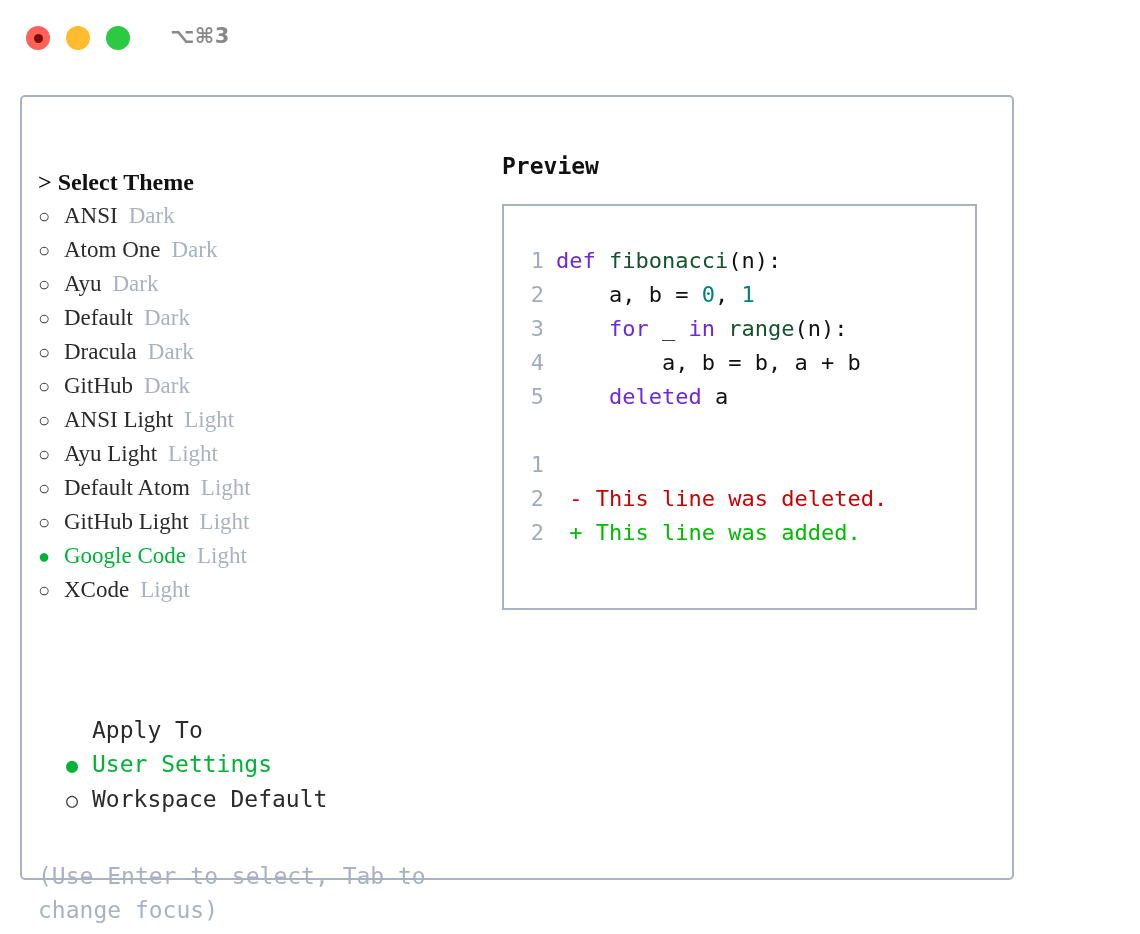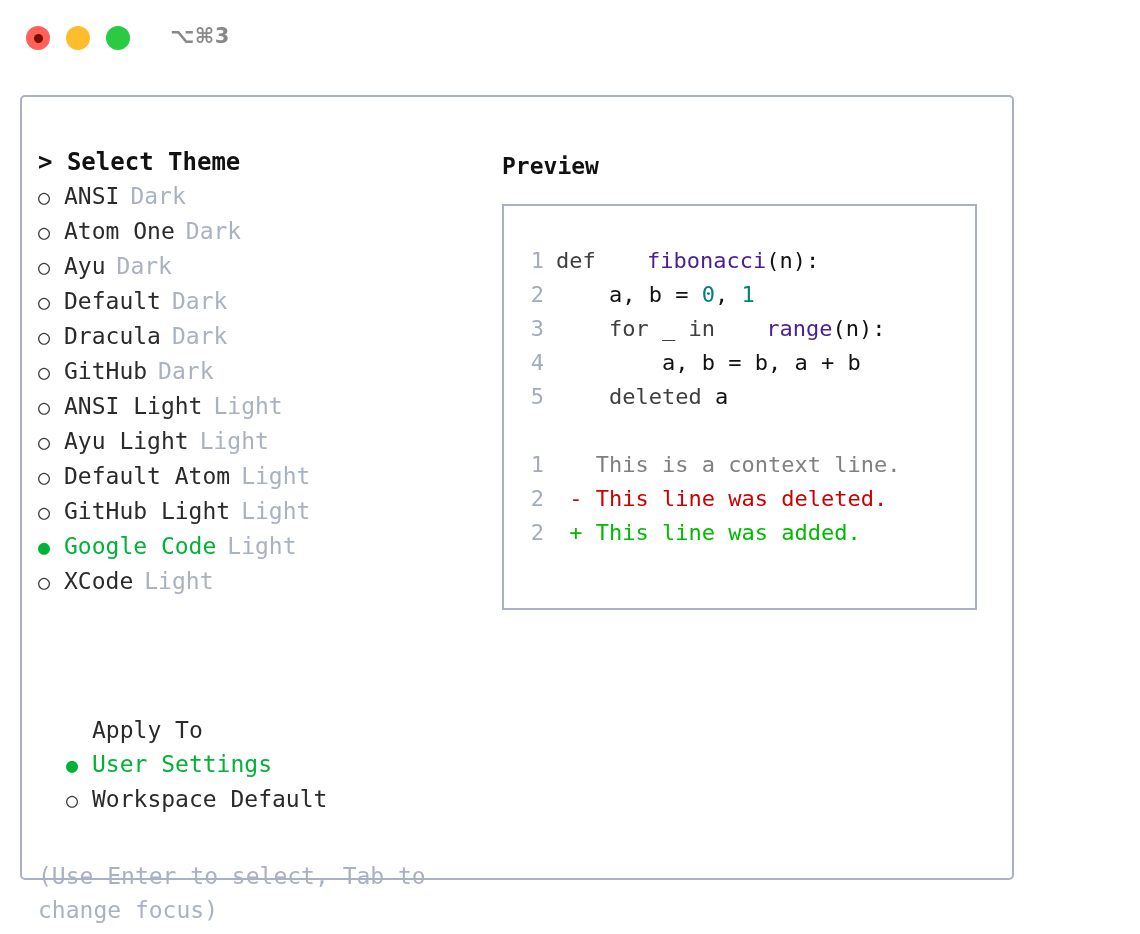--- a/index.html
+++ b/index.html
@@ -90,22 +90,23 @@
   #panel-inner {
     position: absolute;
     left: 0; top: 0;
     width: 100%; height: 100%;
   }
 
   
   #theme-column {
     position: absolute;
     left: 16px;
-    top: 48px;
+    top: 68px;
     width: 460px;
+    font-family: Liberation Serif, serif;
   }
 
   .list-heading {
     font-size: 24px;
     font-weight: 700;
     color: #111111;
     line-height: 34px;
     white-space: pre;
   }
 
@@ -196,22 +197,22 @@
   .ln {
     display: inline-block;
     width: 26px;
     flex: 0 0 26px;
     text-align: right;
     color: #A2ACBB;
     margin-right: 12px;
   }
   .code-text { color: #111111; }
 
-  .tok-kw   { color: #404040; }
-  .tok-fn   { color: #4c1d95; margin-left: 38px; }
+  .tok-kw   { color: #6d28d9; }
+  .tok-fn   { color: #14532d; }
   .tok-num  { color: #007F7F; }
   .tok-pl   { color: #111111; }
 
   .blank-line { height: 34px; }
 
   .diff-ctx  { color: #808080; }
   .diff-del  { color: #CC0000; }
   .diff-add  { color: #00BB00; }
 </style>
 </head>
@@ -267,21 +268,21 @@
         <div id="code-area">
           <div id="code-lines">
               <div class="code-line"><span class="ln">1</span><span class="code-text"><span class="tok-kw">def </span><span class="tok-fn">fibonacci</span><span class="tok-pl">(n):</span></span></div>
               <div class="code-line"><span class="ln">2</span><span class="code-text"><span class="tok-pl">    a, b = </span><span class="tok-num">0</span><span class="tok-pl">, </span><span class="tok-num">1</span></span></div>
               <div class="code-line"><span class="ln">3</span><span class="code-text"><span class="tok-pl">    </span><span class="tok-kw">for</span><span class="tok-pl"> _ </span><span class="tok-kw">in</span><span class="tok-pl"> </span><span class="tok-fn">range</span><span class="tok-pl">(n):</span></span></div>
               <div class="code-line"><span class="ln">4</span><span class="code-text"><span class="tok-pl">        a, b = b, a + b</span></span></div>
               <div class="code-line"><span class="ln">5</span><span class="code-text"><span class="tok-pl">    </span><span class="tok-kw">deleted</span><span class="tok-pl"> a</span></span></div>
             </div>
           <div class="blank-line"></div>
           <div id="diff-lines">
-              <div class="code-line"><span class="ln">1</span><span class="diff-ctx">   This is a context line.</span></div>
+              <div class="code-line"><span class="ln">1</span></div>
               <div class="code-line"><span class="ln">2</span><span class="diff-del"> - This line was deleted.</span></div>
               <div class="code-line"><span class="ln">2</span><span class="diff-add"> + This line was added.</span></div>
             </div>
         </div>
       </div>
 
     </div>
   </div>
 </div>
 

